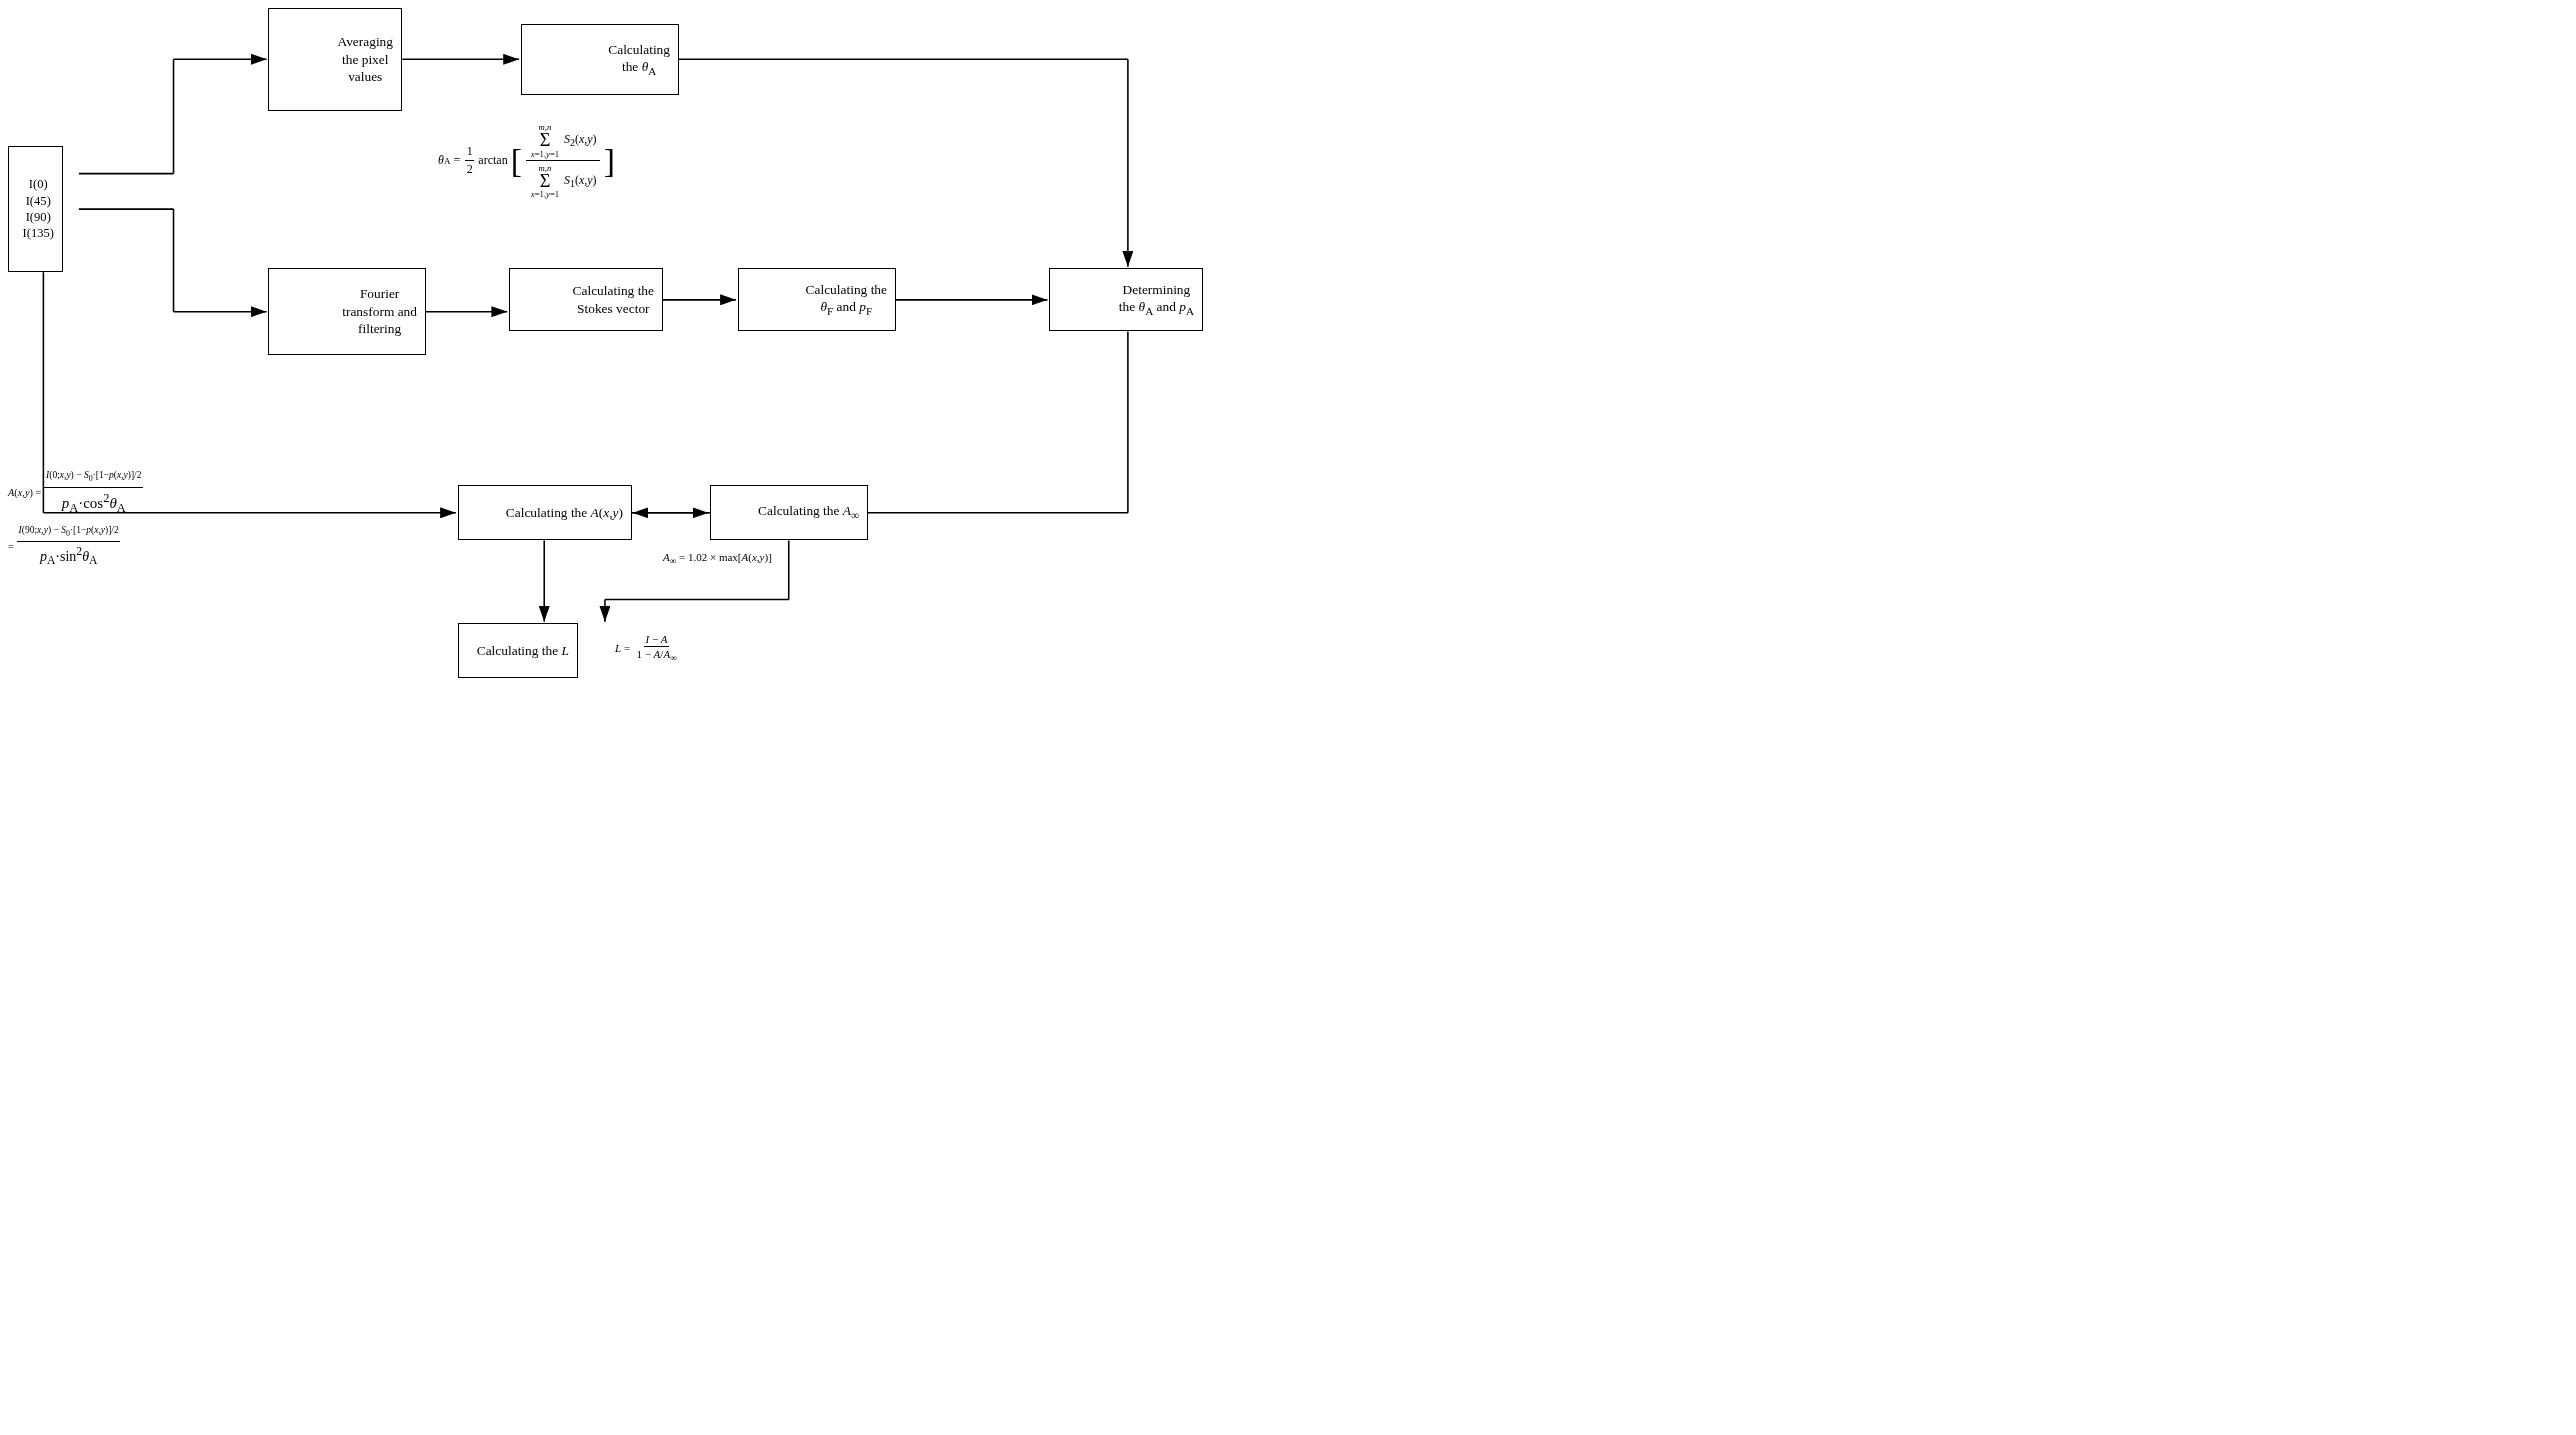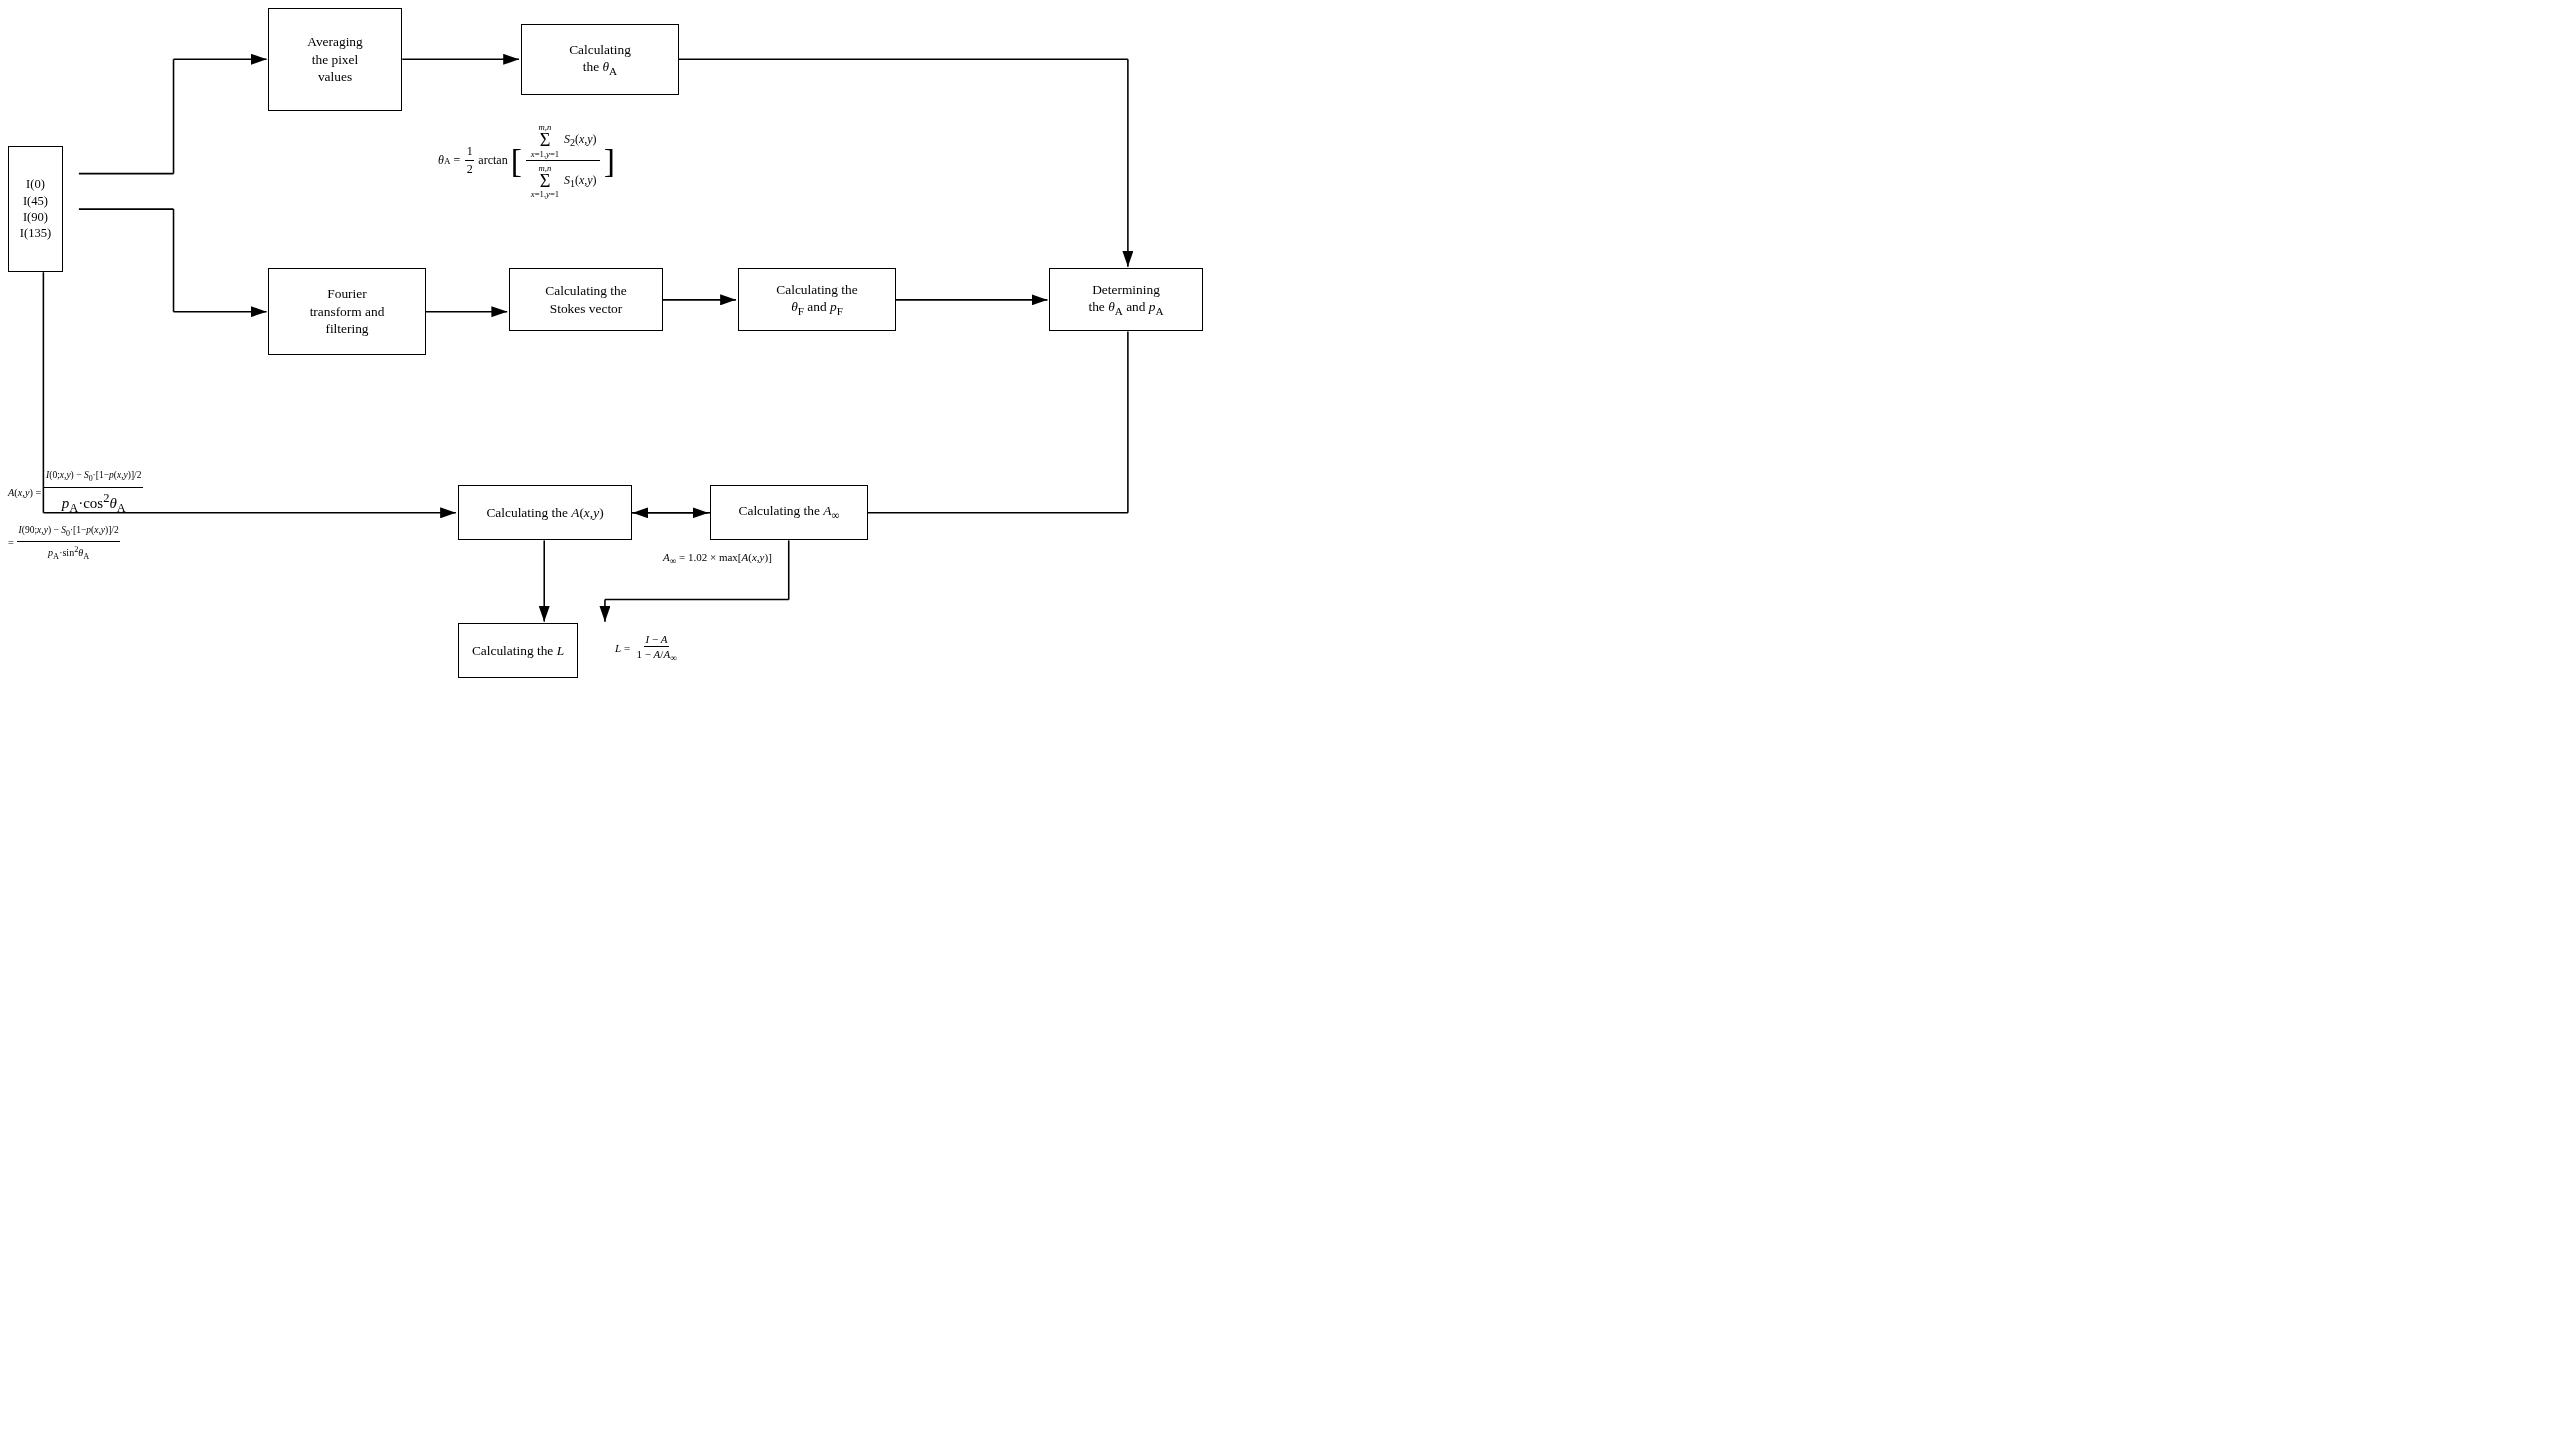--- a/index.html
+++ b/index.html
@@ -18,21 +18,21 @@
       height: 718px;
     }
 
     
     .box {
       position: absolute;
       border: 1.6px solid #000;
       background: #fff;
       display: flex;
       align-items: center;
-      justify-content: center;
+      justify-content: flex-end;
       text-align: center;
       font-size: 13.4px;
       line-height: 1.3;
       padding: 4.7px 8px;
     }
 
     
     #box-input {
       left: 8px;
       top: 146px;
@@ -356,21 +356,21 @@
       <span><i>A</i>(<i>x</i>,<i>y</i>) =</span>
       <span class="frac" style="margin:0 3.2px;">
         <span class="num" style="font-size:9.5px;"><i>I</i>(0;<i>x</i>,<i>y</i>) − <i>S</i><sub>0</sub>·[1−<i>p</i>(<i>x</i>,<i>y</i>)]/2</span>
         <span class="den" style="font-size:15px;"><i>p</i><sub>A</sub>·cos<sup>2</sup><i>θ</i><sub>A</sub></span>
       </span>
     </div>
     <div class="math-line" style="font-size:10.3px; align-items:center; margin-top:4.7px;">
       <span>=</span>
       <span class="frac" style="margin:0 3.2px;">
         <span class="num" style="font-size:9.5px;"><i>I</i>(90;<i>x</i>,<i>y</i>) − <i>S</i><sub>0</sub>·[1−<i>p</i>(<i>x</i>,<i>y</i>)]/2</span>
-        <span class="den" style="font-size:10px;"><i>p</i><sub>A</sub>·sin<sup>2</sup><i>θ</i><sub>A</sub></span>
+        <span class="den" style="font-size:14px;"><i>p</i><sub>A</sub>·sin<sup>2</sup><i>θ</i><sub>A</sub></span>
       </span>
     </div>
   </div>
 
   <div class="formula formula-Ainf">
     <div class="math-line" style="font-size:11px; align-items:center;">
       <span>
         <i>A</i><sub>∞</sub> = 1.02 × max[<i>A</i>(<i>x</i>,<i>y</i>)]
       </span>
     </div>

